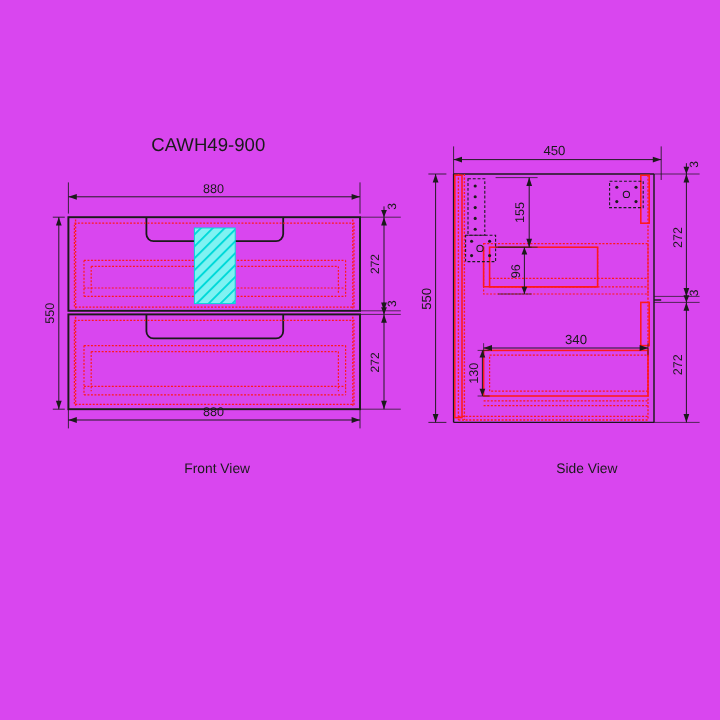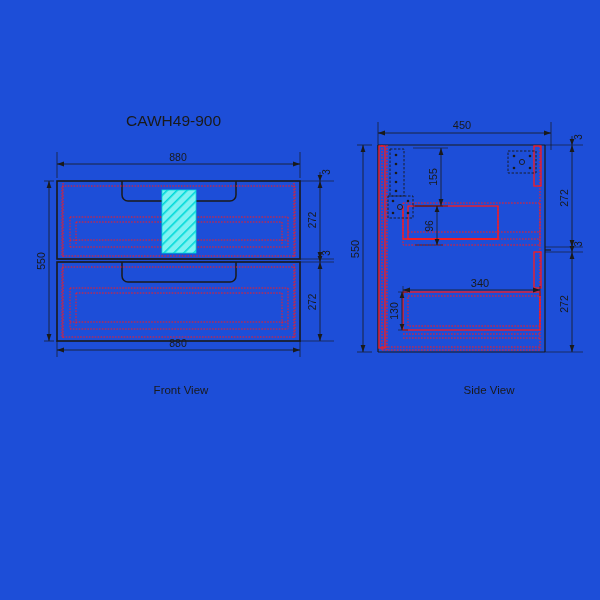--- a/index.html
+++ b/index.html
@@ -1,18 +1,18 @@
 <!DOCTYPE html>
 <html><head>
 <meta charset="utf-8">
 <style>
   html,body{margin:0;padding:0;background:#ffffff;}
   body{width:600px;height:600px;overflow:hidden;
        font-family:"Liberation Sans", sans-serif;}
-  #sheet{position:relative;width:600px;height:600px;background:#1d4ed8;}
+  #sheet{position:relative;width:600px;height:600px;background:#d946ef;}
   svg{display:block;}
   .txt{font-family:"Liberation Sans", sans-serif;fill:#1a1a1a;}
 </style>
 </head>
 <body>
 
 <div id="sheet">
 <svg width="600" height="600" viewBox="0 0 600 600">
 
   <defs>

